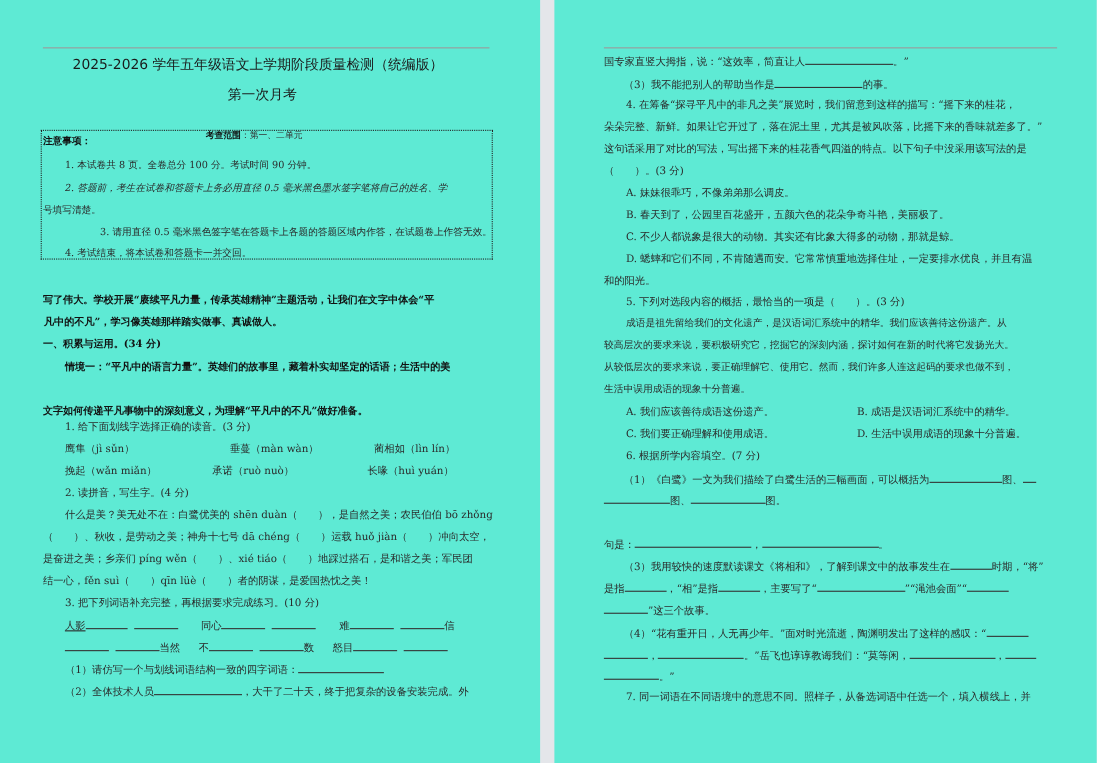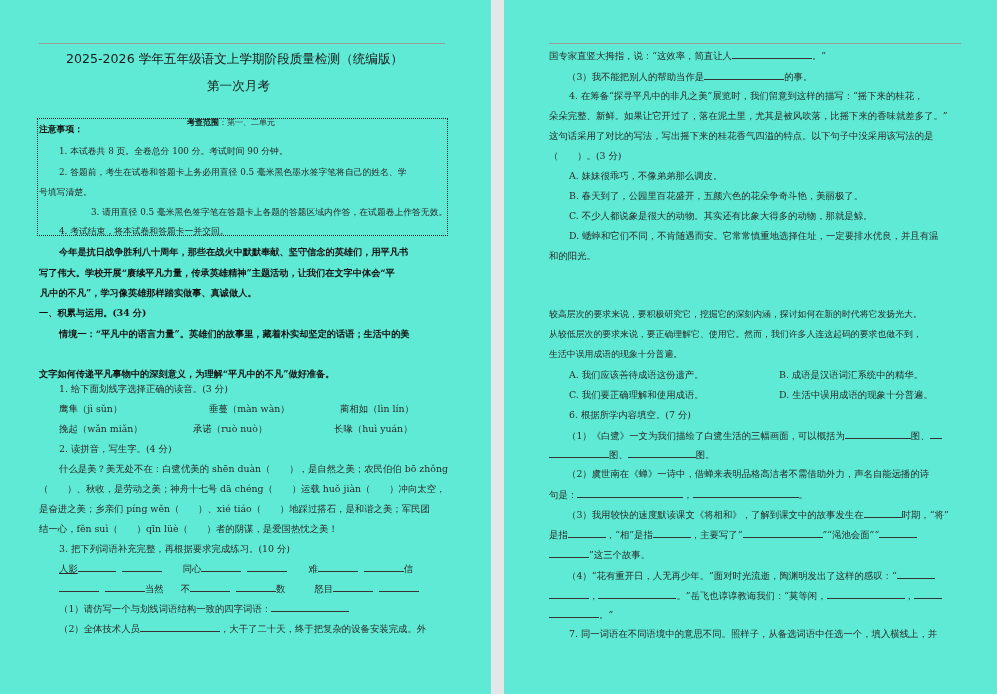--- a/index.html
+++ b/index.html
@@ -40,26 +40,25 @@
 <div class="page" id="page-left">
   <div class="topline"></div>
 
   <div class="abs title" style="left:66px; top:51px;">2025-2026 学年五年级语文上学期阶段质量检测（统编版）</div>
   <div class="abs sub" style="left:207px; top:78px;">第一次月考</div>
   <div class="abs scope" style="left:187px; top:102px;margin-top:15px;"><b>考查范围</b><span>：第一、二单元</span></div>
 
   <div class="notice"></div>
   <div class="abs t bold" style="left:39px; top:123px; font-size:8.8px;">注意事项：</div>
   <div class="abs t" style="left:59px; top:145px; font-size:8.8px;">1. 本试卷共 8 页。全卷总分 100 分。考试时间 90 分钟。</div>
-  <div class="abs t" style="left:59px; top:166px; font-size:8.8px;">2. 答题前，考生在试卷和答题卡上务必用直径 0.5 毫米黑色墨水签字笔将自己的姓名、学</div>
+  <div class="abs t" style="left:59px; top:166px; font-size:8.8px;font-style:italic;">2. 答题前，考生在试卷和答题卡上务必用直径 0.5 毫米黑色墨水签字笔将自己的姓名、学</div>
   <div class="abs t" style="left:39px; top:186px; font-size:8.8px;">号填写清楚。</div>
   <div class="abs t" style="left:59px; top:206px; font-size:8.8px;margin-left:32px;">3. 请用直径 0.5 毫米黑色签字笔在答题卡上各题的答题区域内作答，在试题卷上作答无效。</div>
   <div class="abs t" style="left:59px; top:225px; font-size:8.8px;">4. 考试结束，将本试卷和答题卡一并交回。</div>
 
-  <div class="abs t bold" style="left:59px; top:245px;">今年是抗日战争胜利八十周年，那些在战火中默默奉献、坚守信念的英雄们，用平凡书</div>
   <div class="abs t bold" style="left:39px; top:266px;">写了伟大。学校开展“赓续平凡力量，传承英雄精神”主题活动，让我们在文字中体会“平</div>
   <div class="abs t bold" style="left:40px; top:286px;">凡中的不凡”，学习像英雄那样踏实做事、真诚做人。</div>
   <div class="abs t bold" style="left:39px; top:306px;">一、积累与运用。(34 分)</div>
   <div class="abs t bold" style="left:59px; top:327px;">情境一：“平凡中的语言力量”。英雄们的故事里，藏着朴实却坚定的话语；生活中的美</div>
   <div class="abs t bold" style="left:39px; top:367px;">文字如何传递平凡事物中的深刻意义，为理解“平凡中的不凡”做好准备。</div>
 
   <div class="abs t" style="left:59px; top:382px;">1. 给下面划线字选择正确的读音。(3 分)</div>
   <div class="abs t" style="left:59px; top:402px;"><span>鹰隼</span><span>（jì  sǔn）</span></div>
   <div class="abs t" style="left:209px; top:402px;"><span>垂蔓</span><span>（màn  wàn）</span></div>
   <div class="abs t" style="left:340px; top:402px;"><span>蔺相如</span><span>（lìn  lín）</span></div>
@@ -76,21 +75,21 @@
   <div class="abs t" style="left:59px; top:542px;">3. 把下列词语补充完整，再根据要求完成练习。(10 分)</div>
 
   <div class="abs t" style="left:59px; top:561px;">
     <span class="ul">人影</span><span class="blank" style="width:38px;"></span>&nbsp;&nbsp;<span class="blank" style="width:40px;"></span>
     <span style="margin-left:18px;">同心</span><span class="blank" style="width:40px;"></span>&nbsp;&nbsp;<span class="blank" style="width:40px;"></span>
     <span style="margin-left:18px;">难</span><span class="blank" style="width:40px;"></span>&nbsp;&nbsp;<span class="blank" style="width:40px;"></span><span>信</span>
   </div>
   <div class="abs t" style="left:59px; top:581px;">
     <span class="blank" style="width:40px;"></span>&nbsp;&nbsp;<span class="blank" style="width:40px;"></span><span>当然</span>
     <span style="margin-left:14px;">不</span><span class="blank" style="width:40px;"></span>&nbsp;&nbsp;<span class="blank" style="width:40px;"></span><span>数</span>
-    <span style="margin-left:26px;">怒目</span><span class="blank" style="width:40px;"></span>&nbsp;&nbsp;<span class="blank" style="width:40px;"></span>
+    <span style="margin-left:14px;">怒目</span><span class="blank" style="width:40px;"></span>&nbsp;&nbsp;<span class="blank" style="width:40px;"></span>
   </div>
   <div class="abs t" style="left:59px; top:601px;"><span>（1）请仿写一个与划线词语结构一致的四字词语：</span><span class="blank" style="width:78px;"></span></div>
   <div class="abs t" style="left:59px; top:621px;"><span>（2）全体技术人员</span><span class="blank" style="width:80px;"></span><span>，大干了二十天，终于把复杂的设备安装完成。外</span></div>
 </div>
 
 <div class="page" id="page-right">
   <div class="topline"></div>
 
   <div class="abs t" style="left:45px; top:48px;"><span>国专家直竖大拇指，说：“这效率，简直让人</span><span class="blank" style="width:80px;"></span><span>。”</span></div>
   <div class="abs t" style="left:63px; top:69px;"><span>（3）我不能把别人的帮助当作是</span><span class="blank" style="width:80px;"></span><span>的事。</span></div>
@@ -98,32 +97,33 @@
   <div class="abs t" style="left:65px; top:89px;">4. 在筹备“探寻平凡中的非凡之美”展览时，我们留意到这样的描写：“摇下来的桂花，</div>
   <div class="abs t" style="left:45px; top:109px;">朵朵完整、新鲜。如果让它开过了，落在泥土里，尤其是被风吹落，比摇下来的香味就差多了。”</div>
   <div class="abs t" style="left:45px; top:129px;">这句话采用了对比的写法，写出摇下来的桂花香气四溢的特点。以下句子中没采用该写法的是</div>
   <div class="abs t" style="left:45px; top:149px;">（　　）。(3 分)</div>
   <div class="abs t" style="left:65px; top:169px;">A. 妹妹很乖巧，不像弟弟那么调皮。</div>
   <div class="abs t" style="left:65px; top:189px;">B. 春天到了，公园里百花盛开，五颜六色的花朵争奇斗艳，美丽极了。</div>
   <div class="abs t" style="left:65px; top:209px;">C. 不少人都说象是很大的动物。其实还有比象大得多的动物，那就是鲸。</div>
   <div class="abs t" style="left:65px; top:229px;">D. 蟋蟀和它们不同，不肯随遇而安。它常常慎重地选择住址，一定要排水优良，并且有温</div>
   <div class="abs t" style="left:45px; top:249px;">和的阳光。</div>
 
+  <div class="abs t" style="left:65px; top:268px;">5. 下列对选段内容的概括，最恰当的一项是（　　）。(3 分)</div>
+  <div class="abs t" style="left:65px; top:288px; font-size:8.9px;">成语是祖先留给我们的文化遗产，是汉语词汇系统中的精华。我们应该善待这份遗产。从</div>
   <div class="abs t" style="left:45px; top:308px; font-size:8.9px;">较高层次的要求来说，要积极研究它，挖掘它的深刻内涵，探讨如何在新的时代将它发扬光大。</div>
   <div class="abs t" style="left:45px; top:328px; font-size:8.9px;">从较低层次的要求来说，要正确理解它、使用它。然而，我们许多人连这起码的要求也做不到，</div>
   <div class="abs t" style="left:45px; top:348px; font-size:8.9px;">生活中误用成语的现象十分普遍。</div>
   <div class="abs t" style="left:65px; top:368px;">A. 我们应该善待成语这份遗产。</div>
   <div class="abs t" style="left:275px; top:368px;">B. 成语是汉语词汇系统中的精华。</div>
   <div class="abs t" style="left:65px; top:388px;">C. 我们要正确理解和使用成语。</div>
   <div class="abs t" style="left:275px; top:388px;">D. 生活中误用成语的现象十分普遍。</div>
 
   <div class="abs t" style="left:65px; top:408px;">6. 根据所学内容填空。(7 分)</div>
   <div class="abs t" style="left:63px; top:428px;"><span>（1）《白鹭》一文为我们描绘了白鹭生活的三幅画面，可以概括为</span><span class="blank" style="width:66px;"></span><span>图、</span><span class="blank" style="width:12px;"></span></div>
   <div class="abs t" style="left:45px; top:447px;"><span class="blank" style="width:60px;"></span><span>图、</span><span class="blank" style="width:68px;"></span><span>图。</span></div>
-  <div class="abs t" style="left:63px; top:467px;">（2）虞世南在《蝉》一诗中，借蝉来表明品格高洁者不需借助外力，声名自能远播的诗</div>
   <div class="abs t" style="left:45px; top:487px;"><span>句是：</span><span class="blank" style="width:106px;"></span><span>，</span><span class="blank" style="width:106px;"></span><span>。</span></div>
   <div class="abs t" style="left:63px; top:507px;"><span>（3）我用较快的速度默读课文《将相和》，了解到课文中的故事发生在</span><span class="blank" style="width:38px;"></span><span>时期，“将”</span></div>
   <div class="abs t" style="left:45px; top:527px;"><span>是指</span><span class="blank" style="width:38px;"></span><span>，“相”是指</span><span class="blank" style="width:38px;"></span><span>，主要写了“</span><span class="blank" style="width:80px;"></span><span>”“渑池会面”“</span><span class="blank" style="width:38px;"></span></div>
   <div class="abs t" style="left:45px; top:547px;"><span class="blank" style="width:40px;"></span><span>”这三个故事。</span></div>
   <div class="abs t" style="left:63px; top:568px;"><span>（4）“花有重开日，人无再少年。”面对时光流逝，陶渊明发出了这样的感叹：“</span><span class="blank" style="width:38px;"></span></div>
   <div class="abs t" style="left:45px; top:588px;"><span class="blank" style="width:40px;"></span><span>，</span><span class="blank" style="width:78px;"></span><span>。”岳飞也谆谆教诲我们：“莫等闲，</span><span class="blank" style="width:78px;"></span><span>，</span><span class="blank" style="width:28px;"></span></div>
   <div class="abs t" style="left:45px; top:607px;"><span class="blank" style="width:50px;"></span><span>。”</span></div>
   <div class="abs t" style="left:65px; top:627px;">7. 同一词语在不同语境中的意思不同。照样子，从备选词语中任选一个，填入横线上，并</div>
 </div>
 

